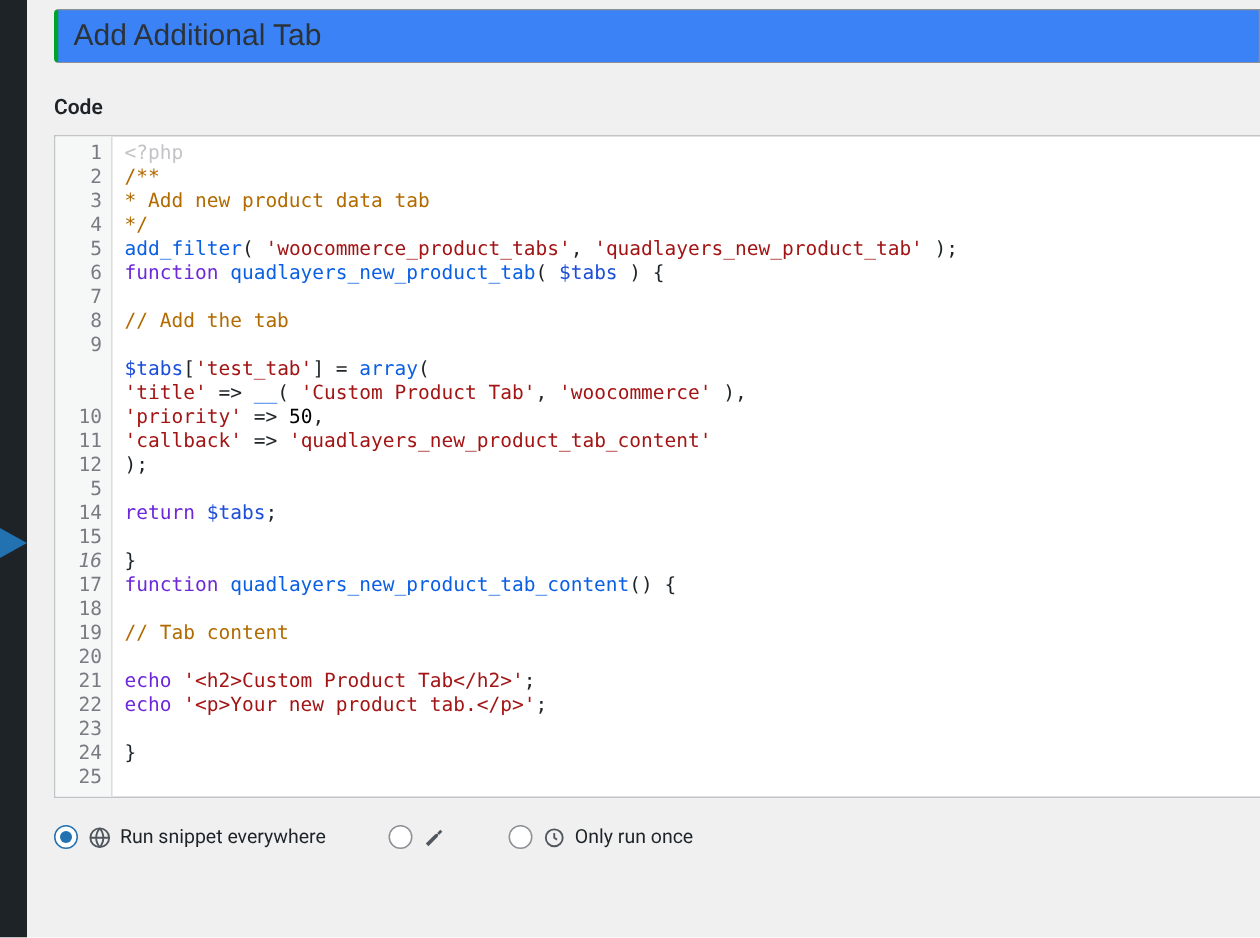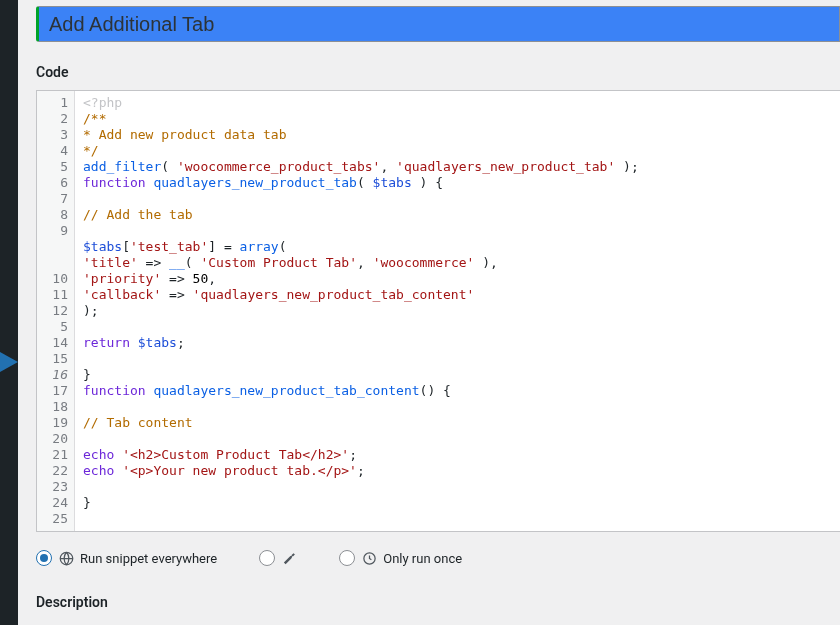--- a/index.html
+++ b/index.html
@@ -240,16 +240,15 @@
           <svg viewBox="0 0 24 24" fill="none" stroke="currentColor" stroke-width="2">
               <circle cx="12" cy="12" r="9"></circle>
               <path d="M12 7v5l3 2"></path>
             </svg>
         </span>
         <span>Only run once</span>
       </label>
 
     </div>
 
-    <div class="section-label" style="margin-top:28px">Description</div>
 
   </div>
 </div>
 
 </body></html>

